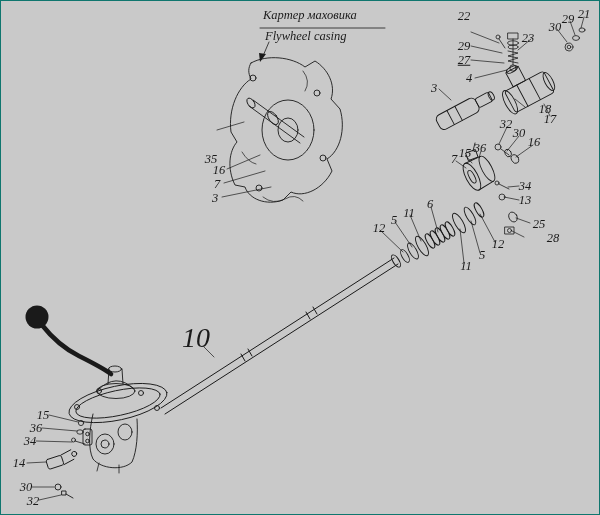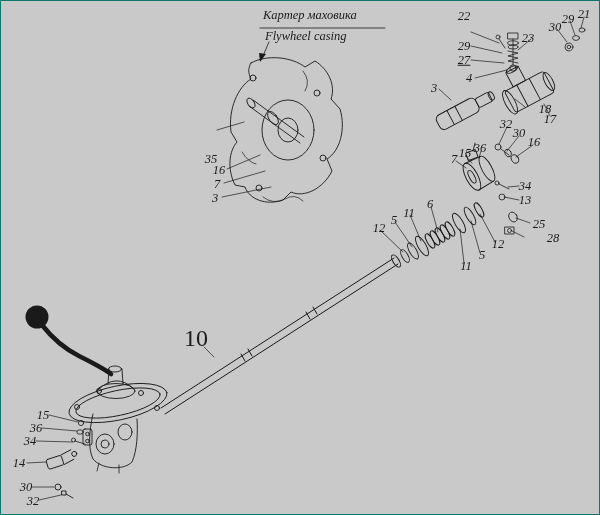--- a/index.html
+++ b/index.html
@@ -11,21 +11,21 @@
   svg.art{position:absolute;left:0;top:0;}
   .caption{position:absolute;font-style:italic;font-size:12.5px;line-height:1.1;white-space:nowrap;}
   .caption-ru{left:262px;top:8px;}
   .caption-en{left:264px;top:29px;}
   .callout{
     position:absolute;transform:translate(-50%,-50%);
     font-style:italic;font-size:12.5px;line-height:1;white-space:nowrap;
   }
   .shaft-label{
     position:absolute;transform:translate(-50%,-50%);
-    font-size:24px;line-height:1;
+    font-style:italic;font-size:28px;line-height:1;
   }
 </style>
 </head>
 <body>
 
 <div class="canvas" style="background: rgb(201, 201, 201); color: rgb(26, 26, 26);">
 
   <svg class="art" width="600" height="515" viewBox="0 0 600 515">
     <g fill="none" stroke="currentColor" stroke-width="1" stroke-linecap="round" stroke-linejoin="round">
 

